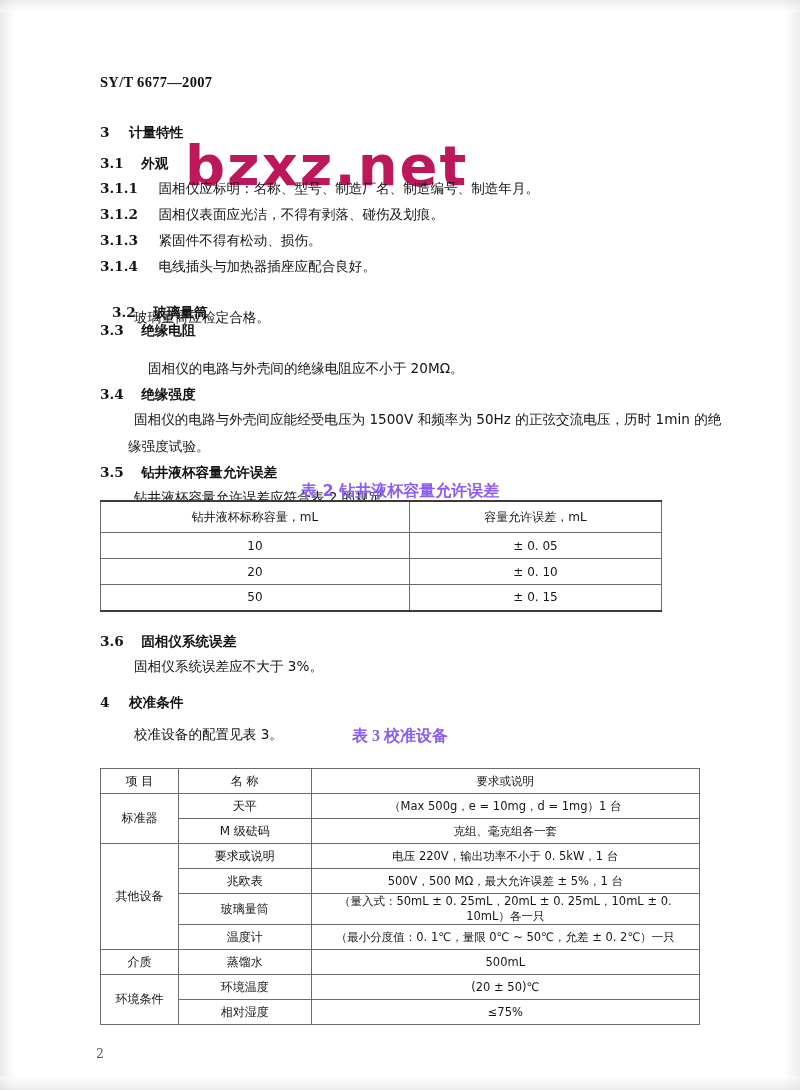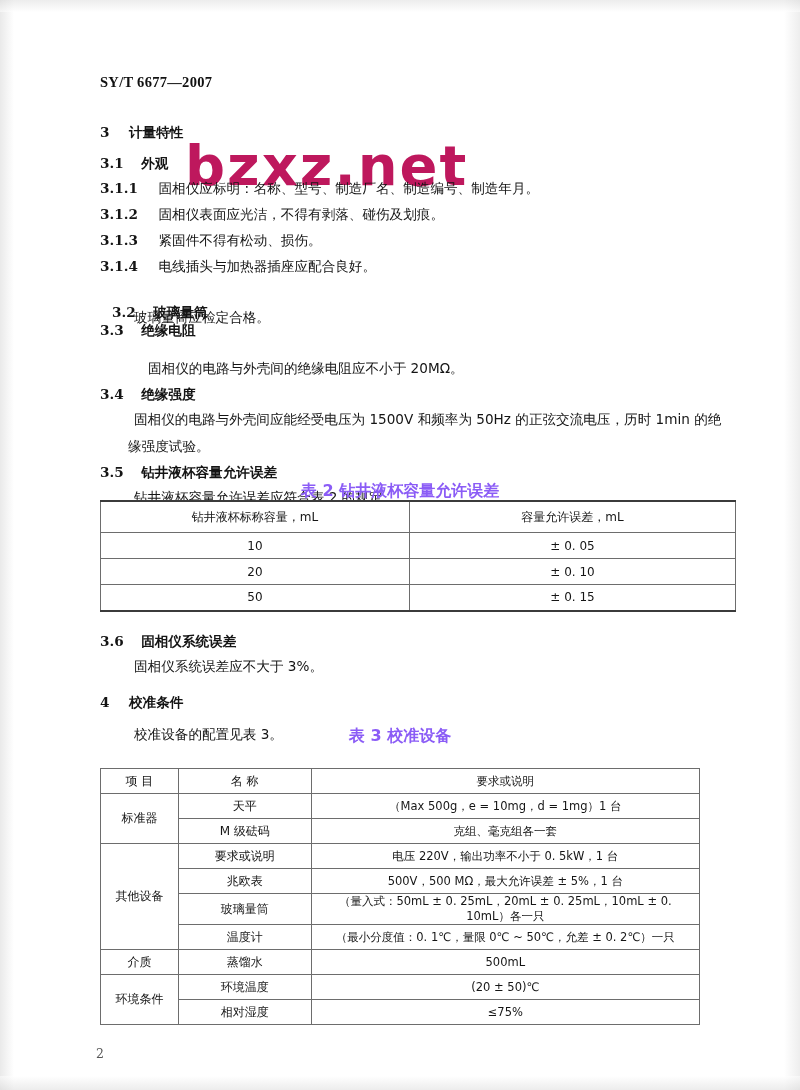--- a/index.html
+++ b/index.html
@@ -123,21 +123,21 @@
   table.doc td, table.doc th {
     border: 1px solid #6d6d6d;
     text-align: center;
     vertical-align: middle;
     font-weight: normal;
     padding: 0 4px;
   }
   table.doc.t2 {
     left: 100px;
     top: 500px;
-    width: 636px;
+    width: 562px;
   }
   table.doc.t2 tr { height: 26px; }
   table.doc.t2 td.hd { height: 30px; }
   table.doc.t2 td:first-child { width: 300px; }
 
   table.doc.t3 {
     left: 100px;
     top: 768px;
     width: 600px;
   }
@@ -275,21 +275,21 @@
         <td>20</td>
         <td>± 0. 10</td>
       </tr>
       <tr>
         <td>50</td>
         <td>± 0. 15</td>
       </tr>
     </tbody>
   </table>
 
-  <div class="tbl-caption" style="top:726px;">表 3  校准设备</div>
+  <div class="tbl-caption" style="top:726px;font-family:Liberation Serif, serif;">表 3  校准设备</div>
   <table class="doc t3">
     <tbody>
       <tr>
         <td class="c-item">项  目</td>
         <td class="c-name">名    称</td>
         <td class="c-req">要求或说明</td>
       </tr>
 
       <tr>
         <td class="c-item" rowspan="2">标准器</td>

